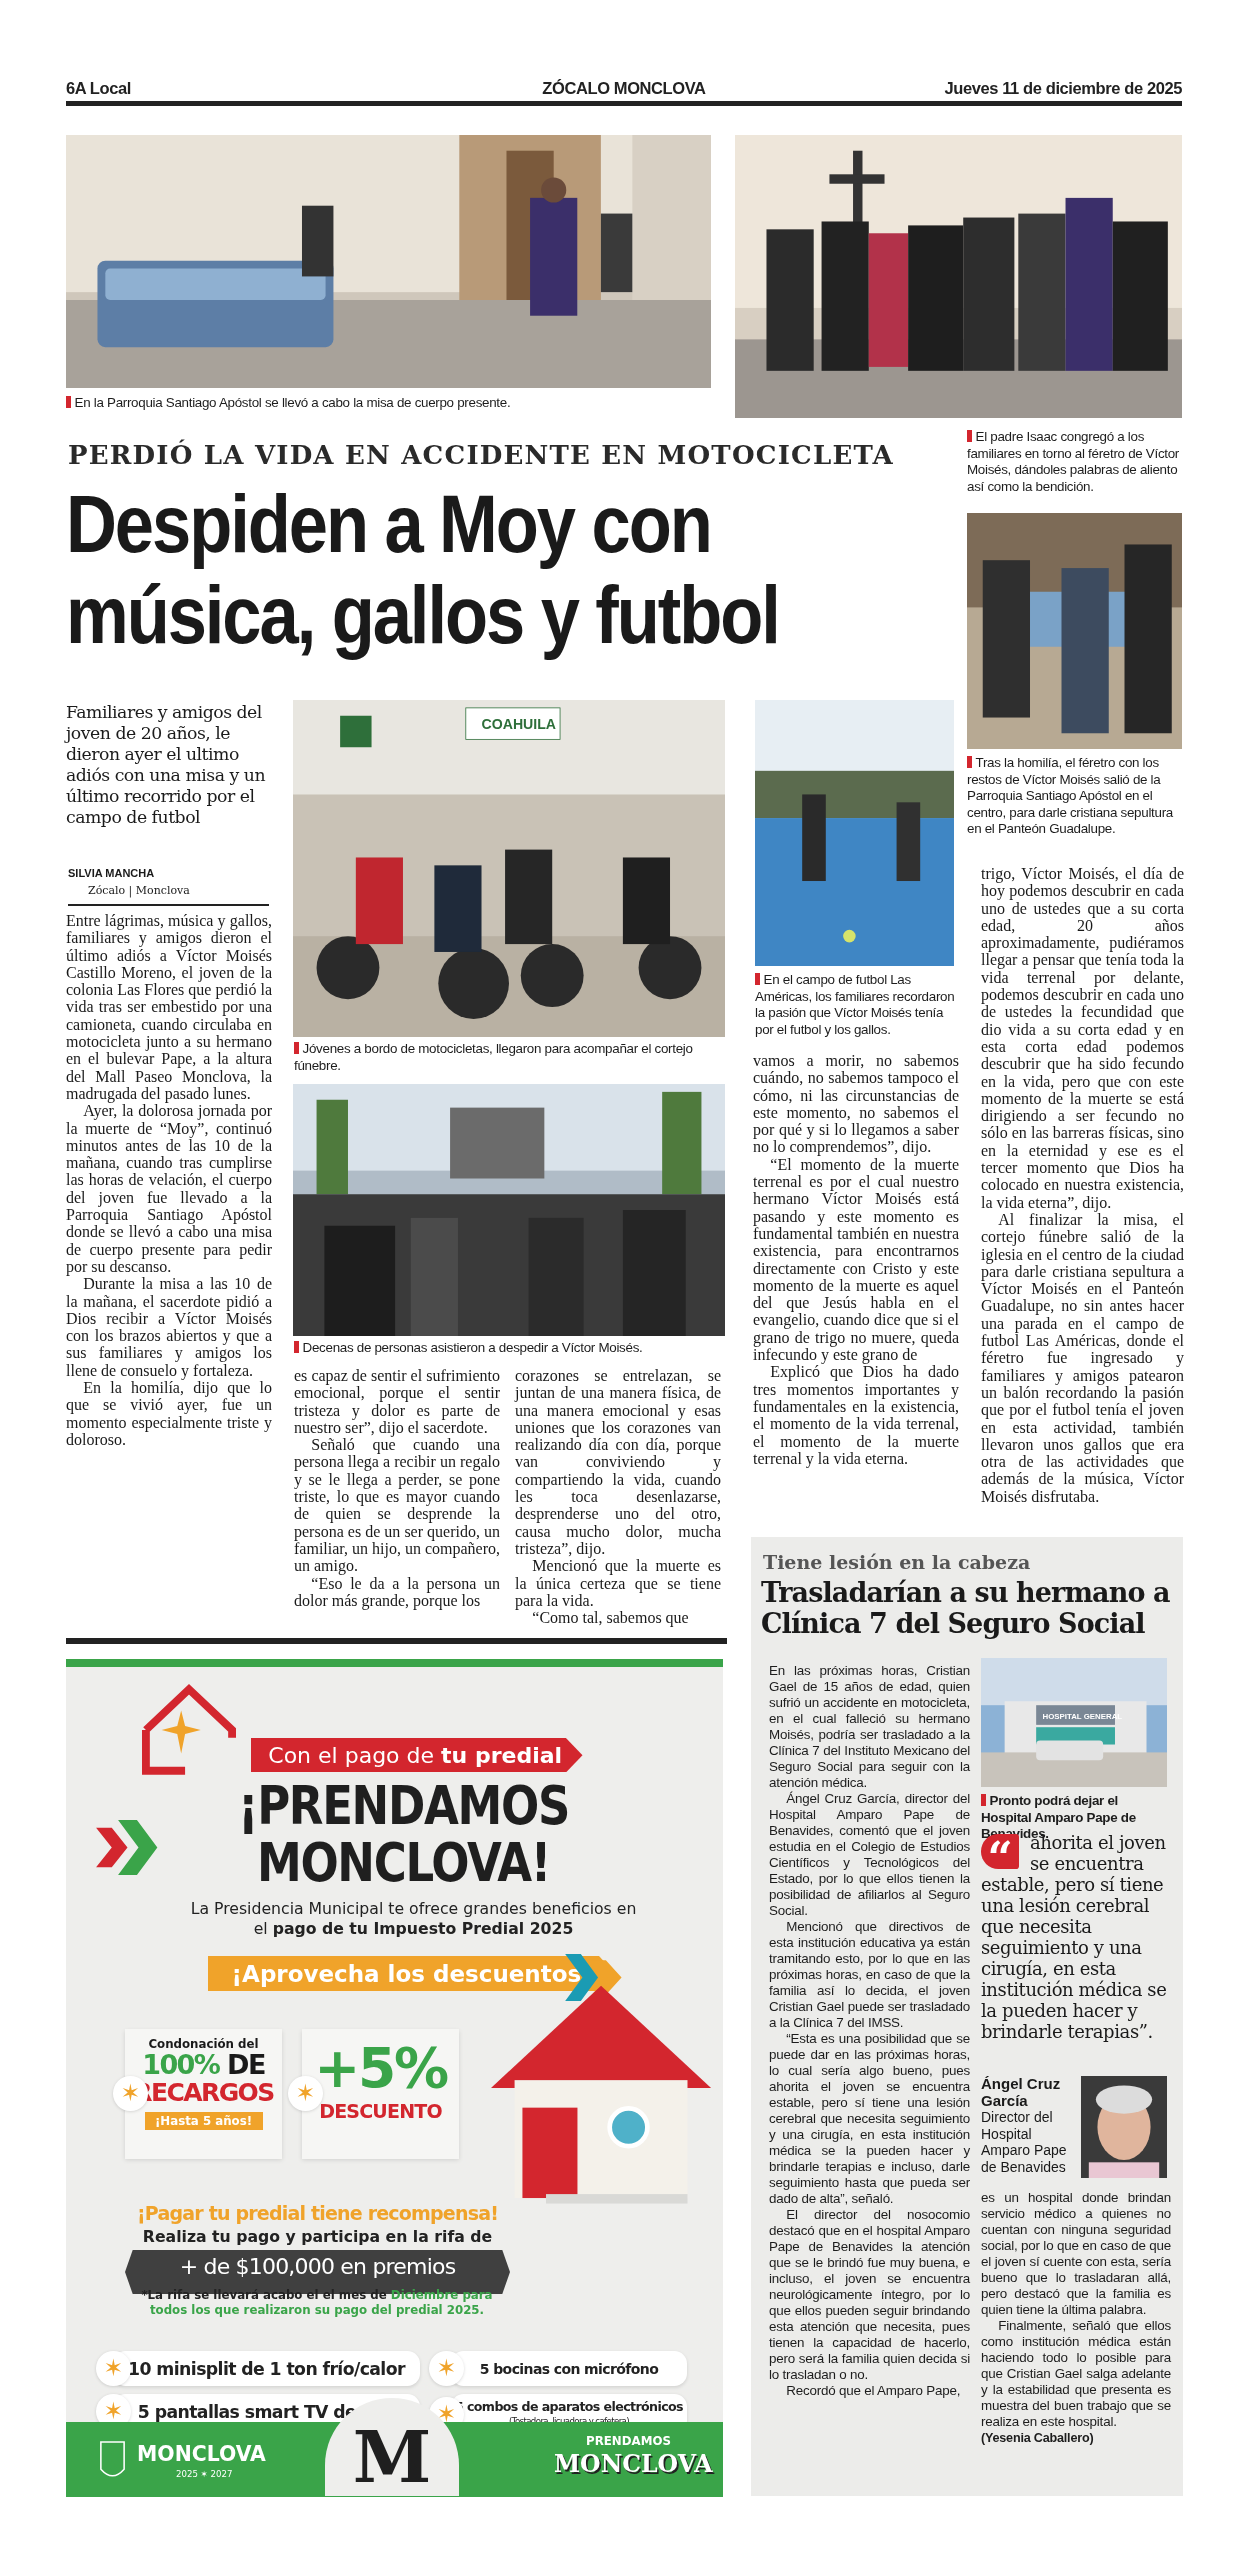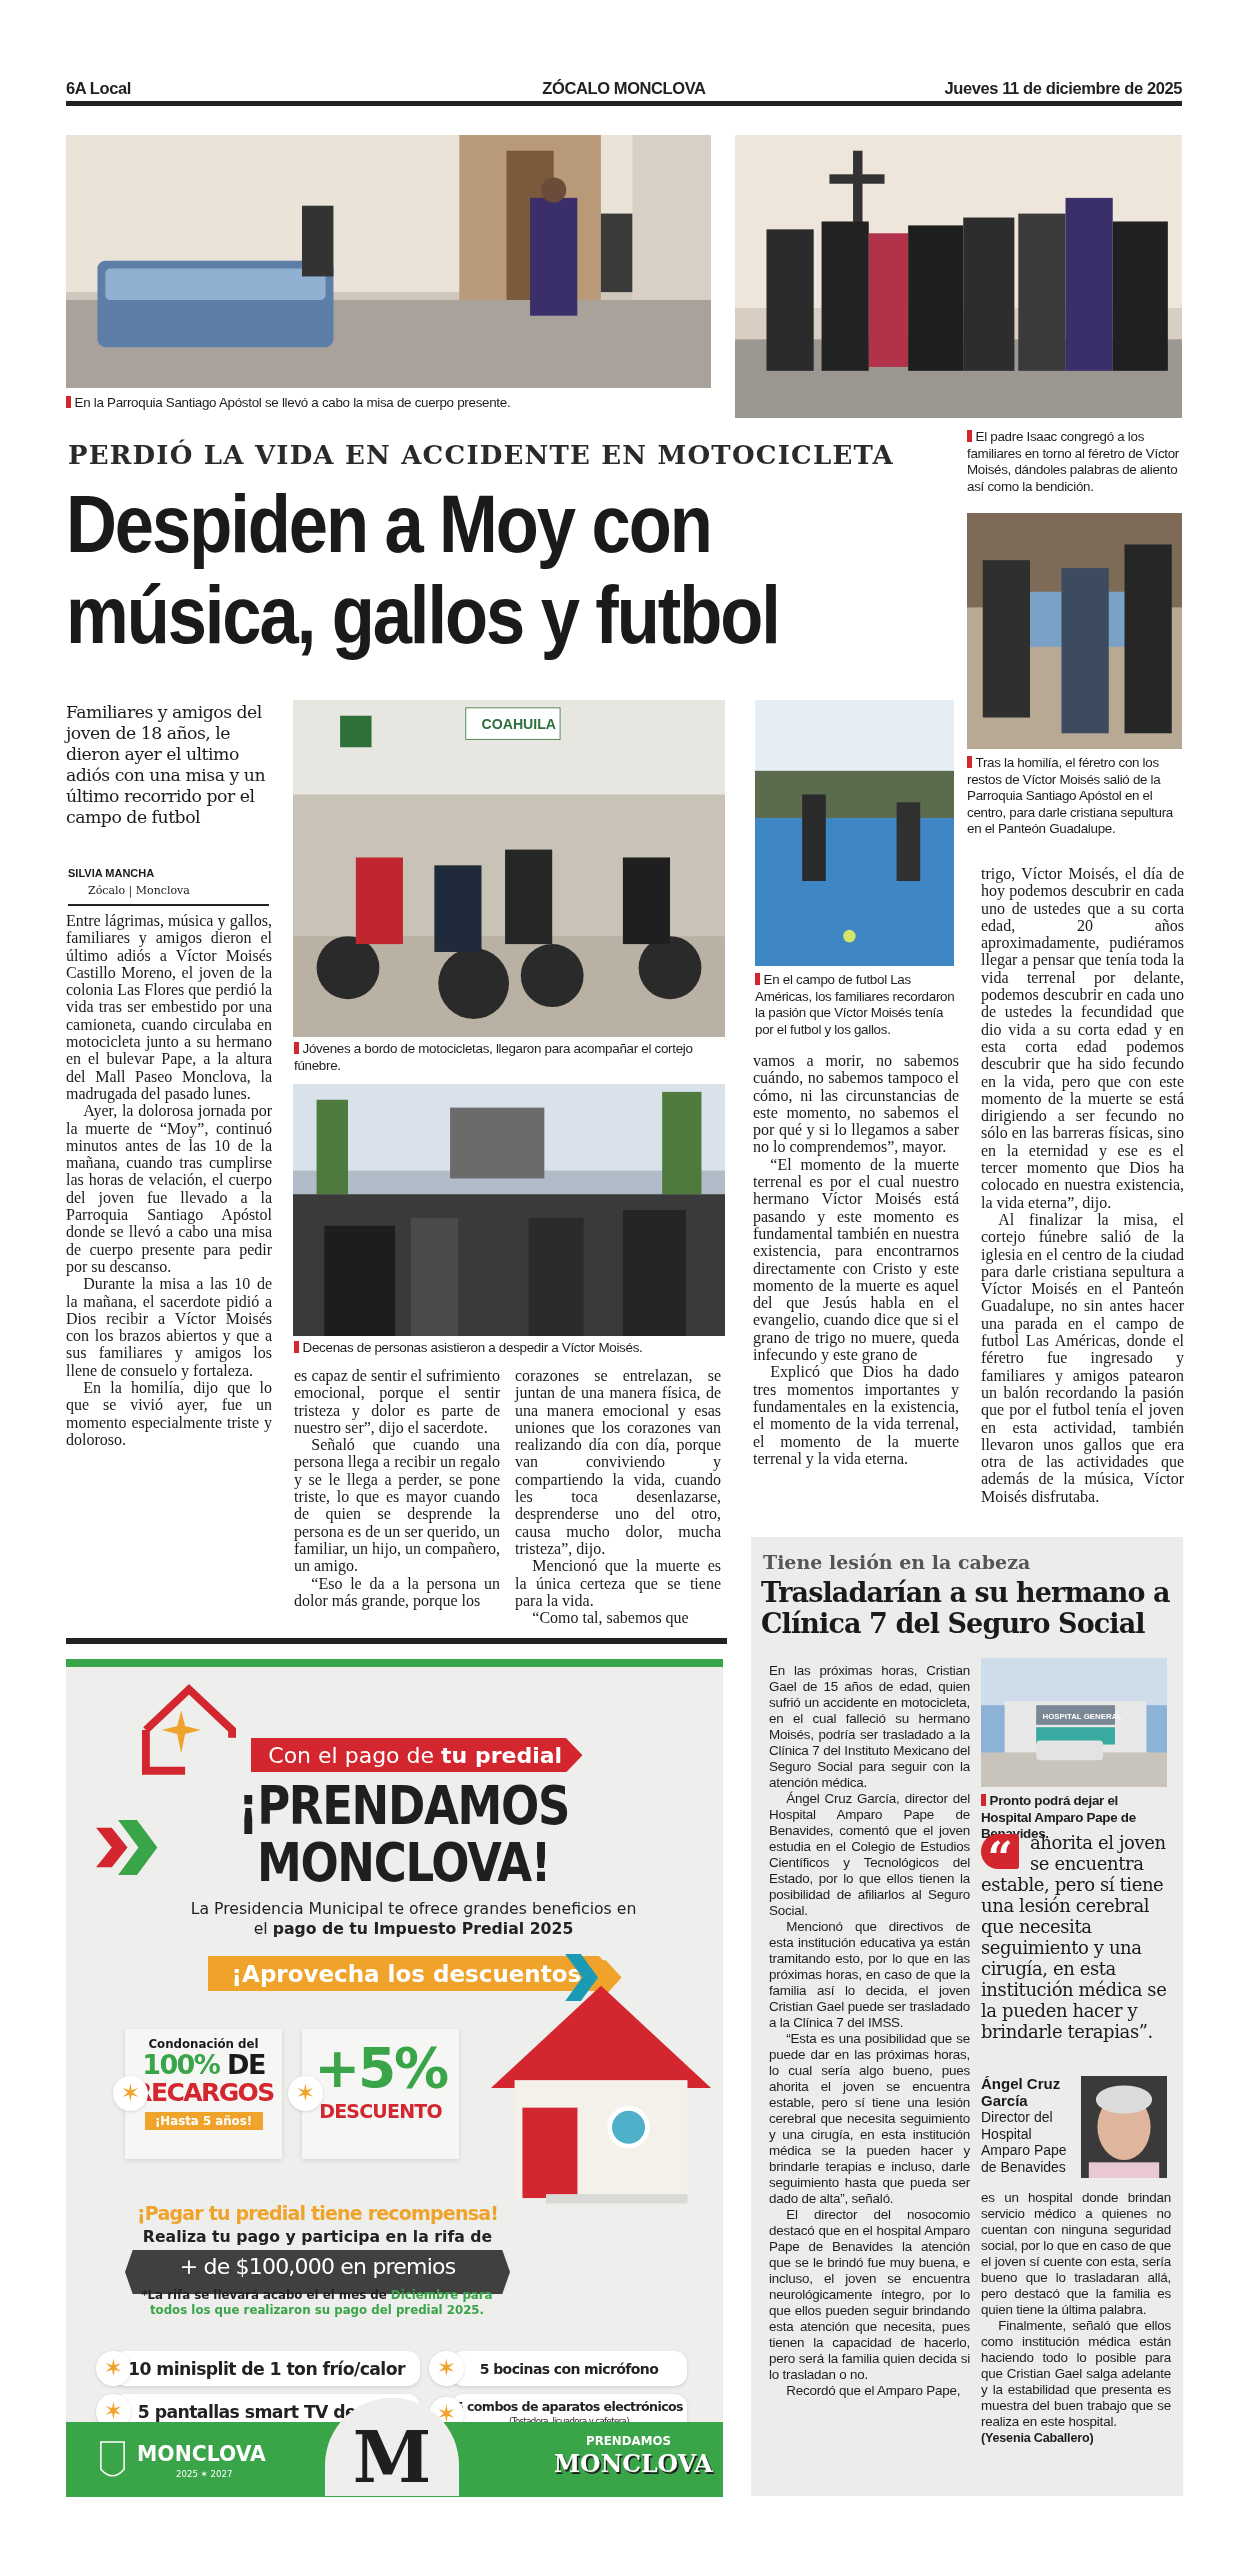--- a/index.html
+++ b/index.html
@@ -101,21 +101,21 @@
     <rect width="273" height="300" fill="#b7a993"></rect>
     <rect x="0" y="0" width="273" height="120" fill="#7d6b57"></rect>
     <rect x="30" y="100" width="200" height="70" rx="12" fill="#7aa2c7"></rect>
     <rect x="20" y="60" width="60" height="200" fill="#2f2f2f"></rect>
     <rect x="120" y="70" width="60" height="210" fill="#3d4b5f"></rect>
     <rect x="200" y="40" width="60" height="240" fill="#262626"></rect>
   </svg>
 </div>
 <div class="abs caption" style="left:967px;top:755px;width:215px;"><span class="bar"></span><span>Tras la homilía, el féretro con los restos de Víctor Moisés salió de la Parroquia Santiago Apóstol en el centro, para darle cristiana sepultura en el Panteón Guadalupe.</span></div>
 
-<div class="abs dek" style="left:66px;top:702px;width:220px;">Familiares y amigos del joven de 18 años, le dieron ayer el ultimo adiós con una misa y un último recorrido por el campo de futbol</div>
+<div class="abs dek" style="left:66px;top:702px;width:220px;">Familiares y amigos del joven de 20 años, le dieron ayer el ultimo adiós con una misa y un último recorrido por el campo de futbol</div>
 <div class="abs byline-name" style="left:68px;top:867px;">SILVIA MANCHA</div>
 <div class="abs byline-org" style="left:56px;top:884px;margin-left:32px;">Zócalo | Monclova</div>
 <div class="abs byline-rule" style="left:68px;top:904px;width:201px;"></div>
 
 <div class="abs body" style="left:66px;top:912px;width:206px;">
   <p class="noind">Entre lágrimas, música y gallos, familiares y amigos dieron el último adiós a Víctor Moisés Castillo Moreno, el joven de la colonia Las Flores que perdió la vida tras ser embestido por una camioneta, cuando circulaba en motocicleta junto a su hermano en el bulevar Pape, a la altura del Mall Paseo Monclova, la madrugada del pasado lunes.</p>
   <p>Ayer, la dolorosa jornada por la muerte de “Moy”, continuó minutos antes de las 10 de la mañana, cuando tras cumplirse las horas de velación, el cuerpo del joven fue llevado a la Parroquia Santiago Apóstol donde se llevó a cabo una misa de cuerpo presente para pedir por su descanso.</p>
   <p>Durante la misa a las 10 de la mañana, el sacerdote pidió a Dios recibir a Víctor Moisés con los brazos abiertos y que a sus familiares y amigos los llene de consuelo y fortaleza.</p>
   <p>En la homilía, dijo que lo que se vivió ayer, fue un momento especialmente triste y doloroso.</p>
 </div>
@@ -174,21 +174,21 @@
   <p>Señaló que cuando una persona llega a recibir un regalo y se le llega a perder, se pone triste, lo que es mayor cuando de quien se desprende la persona es de un ser querido, un familiar, un hijo, un compañero, un amigo.</p>
   <p>“Eso le da a la persona un dolor más grande, porque los</p>
 </div>
 <div class="abs body" style="left:515px;top:1367px;width:206px;">
   <p class="noind">corazones se entrelazan, se juntan de una manera física, de una manera emocional y esas uniones que los corazones van realizando día con día, porque van conviviendo y compartiendo la vida, cuando les toca desenlazarse, desprenderse uno del otro, causa mucho dolor, mucha tristeza”, dijo.</p>
   <p>Mencionó que la muerte es la única certeza que se tiene para la vida.</p>
   <p>“Como tal, sabemos que</p>
 </div>
 
 <div class="abs body" style="left:753px;top:1052px;width:206px;">
-  <p class="noind">vamos a morir, no sabemos cuándo, no sabemos tampoco el cómo, ni las circunstancias de este momento, no sabemos el por qué y si lo llegamos a saber no lo comprendemos”, mayor.</p>
+  <p class="noind">vamos a morir, no sabemos cuándo, no sabemos tampoco el cómo, ni las circunstancias de este momento, no sabemos el por qué y si lo llegamos a saber no lo comprendemos”, dijo.</p>
   <p>“El momento de la muerte terrenal es por el cual nuestro hermano Víctor Moisés está pasando y este momento es fundamental también en nuestra existencia, para encontrarnos directamente con Cristo y este momento de la muerte es aquel del que Jesús habla en el evangelio, cuando dice que si el grano de trigo no muere, queda infecundo y este grano de</p>
   <p>Explicó que Dios ha dado tres momentos importantes y fundamentales en la existencia, el momento de la vida terrenal, el momento de la muerte terrenal y la vida eterna.</p>
 </div>
 
 <div class="abs body" style="left:981px;top:865px;width:203px;">
   <p class="noind">trigo, Víctor Moisés, el día de hoy podemos descubrir en cada uno de ustedes que a su corta edad, 20 años aproximadamente, pudiéramos llegar a pensar que tenía toda la vida terrenal por delante, podemos descubrir en cada uno de ustedes la fecundidad que dio vida a su corta edad y en esta corta edad podemos descubrir que ha sido fecundo en la vida, pero que con este momento de la muerte se está dirigiendo a ser fecundo no sólo en las barreras físicas, sino en la eternidad y ese es el tercer momento que Dios ha colocado en nuestra existencia, la vida eterna”, dijo.</p>
   <p>Al finalizar la misa, el cortejo fúnebre salió de la iglesia en el centro de la ciudad para darle cristiana sepultura a Víctor Moisés en el Panteón Guadalupe, no sin antes hacer una parada en el campo de futbol Las Américas, donde el féretro fue ingresado y familiares y amigos patearon un balón recordando la pasión que por el futbol tenía el joven en esta actividad, también llevaron unos gallos que era otra de las actividades que además de la música, Víctor Moisés disfrutaba.</p>
 </div>
 
 <div class="abs sidebar" style="left:751px;top:1537px;width:432px;height:959px;"></div>

